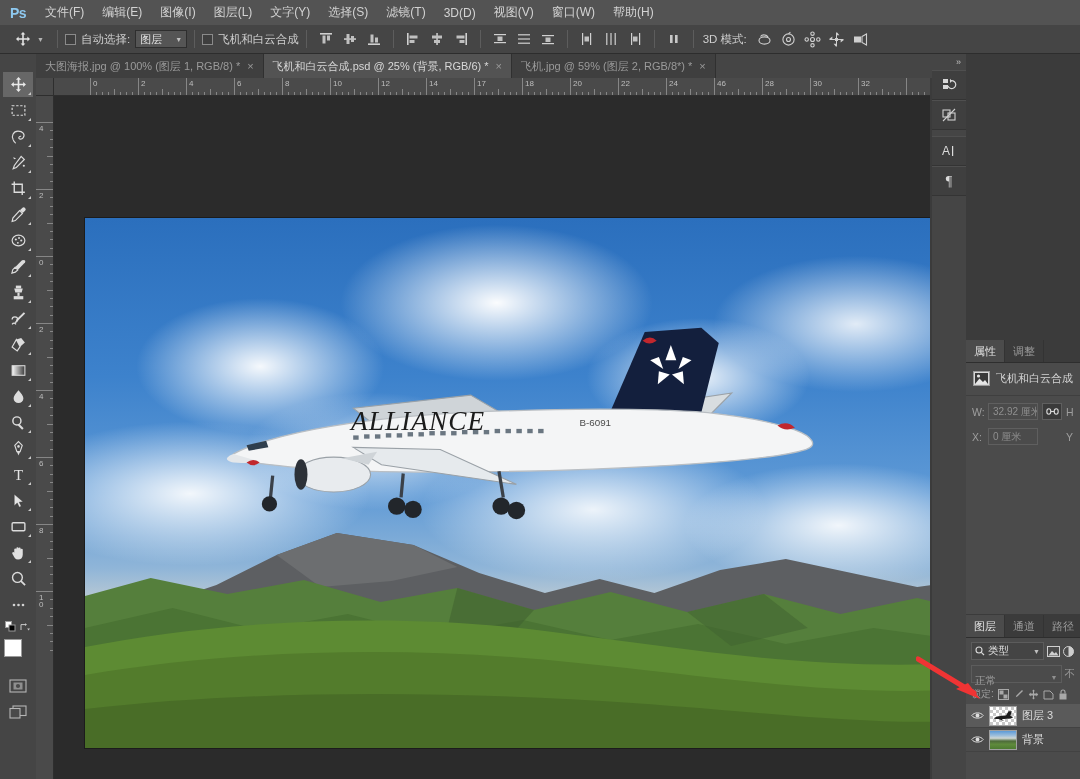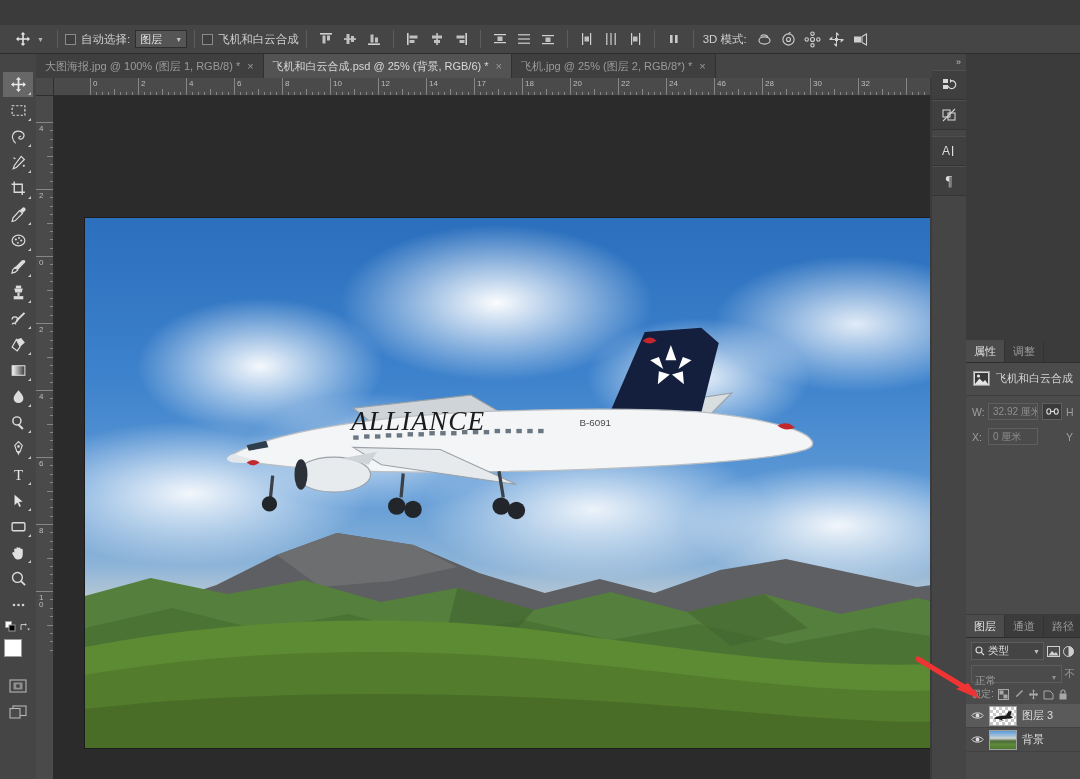--- a/index.html
+++ b/index.html
@@ -254,20 +254,34 @@
   }
   .layer-name { font-size: 11px; color: #dcdcdc; white-space: nowrap; }
 
   
   .red-arrow { position: absolute; left: 916px; top: 653px; pointer-events: none; }
 </style>
 </head>
 <body>
 <div id="app">
 
+<div class="menubar">
+  <div class="ps-logo">Ps</div>
+  <div class="menu-item">文件(F)</div>
+  <div class="menu-item">编辑(E)</div>
+  <div class="menu-item">图像(I)</div>
+  <div class="menu-item">图层(L)</div>
+  <div class="menu-item">文字(Y)</div>
+  <div class="menu-item">选择(S)</div>
+  <div class="menu-item">滤镜(T)</div>
+  <div class="menu-item">3D(D)</div>
+  <div class="menu-item">视图(V)</div>
+  <div class="menu-item">窗口(W)</div>
+  <div class="menu-item">帮助(H)</div>
+</div>
 
 <div class="optionsbar">
   <div class="ob-tool">
     <svg width="16" height="16" viewBox="0 0 16 16">
       <path d="M8 1 L10.4 3.6 H8.8 V7.2 H12.4 V5.6 L15 8 L12.4 10.4 V8.8 H8.8 V12.4 H10.4 L8 15 L5.6 12.4 H7.2 V8.8 H3.6 V10.4 L1 8 L3.6 5.6 V7.2 H7.2 V3.6 H5.6 Z" fill="#e3e3e3"></path>
     </svg>
   </div>
   <div class="ob-caret">▼</div>
   <div class="ob-sep"></div>
   <div class="ob-grp">
@@ -421,21 +435,21 @@
 <div class="tabbar">
   <div class="doctab">
     <span>大图海报.jpg @ 100% (图层 1, RGB/8) *</span>
     <span class="x">×</span>
   </div>
   <div class="doctab active">
     <span>飞机和白云合成.psd @ 25% (背景, RGB/6) *</span>
     <span class="x">×</span>
   </div>
   <div class="doctab">
-    <span>飞机.jpg @ 25% (图层 2, RGB/8*) *</span>
+    <span>飞机.jpg @ 59% (图层 2, RGB/8*) *</span>
     <span class="x">×</span>
   </div>
 </div>
 
 <div class="toolbar">
   <div class="tool sel">
     <svg width="17" height="17" viewBox="0 0 16 16">
           <path d="M8 1 L10.4 3.6 H8.8 V7.2 H12.4 V5.6 L15 8 L12.4 10.4 V8.8 H8.8 V12.4 H10.4 L8 15 L5.6 12.4 H7.2 V8.8 H3.6 V10.4 L1 8 L3.6 5.6 V7.2 H7.2 V3.6 H5.6 Z" fill="#eaeaea"></path>
         </svg>
     <span class="tri"></span>

